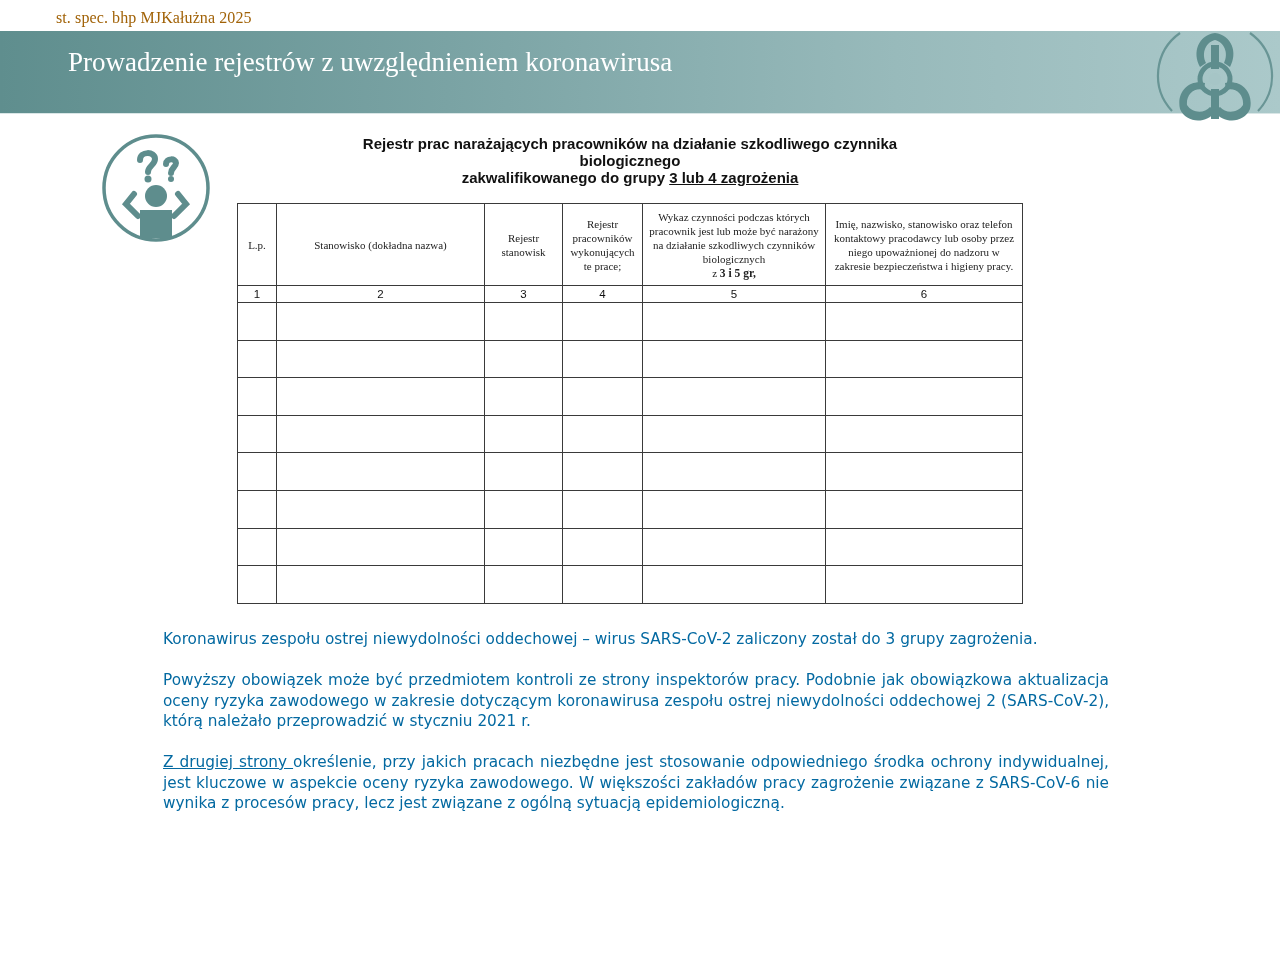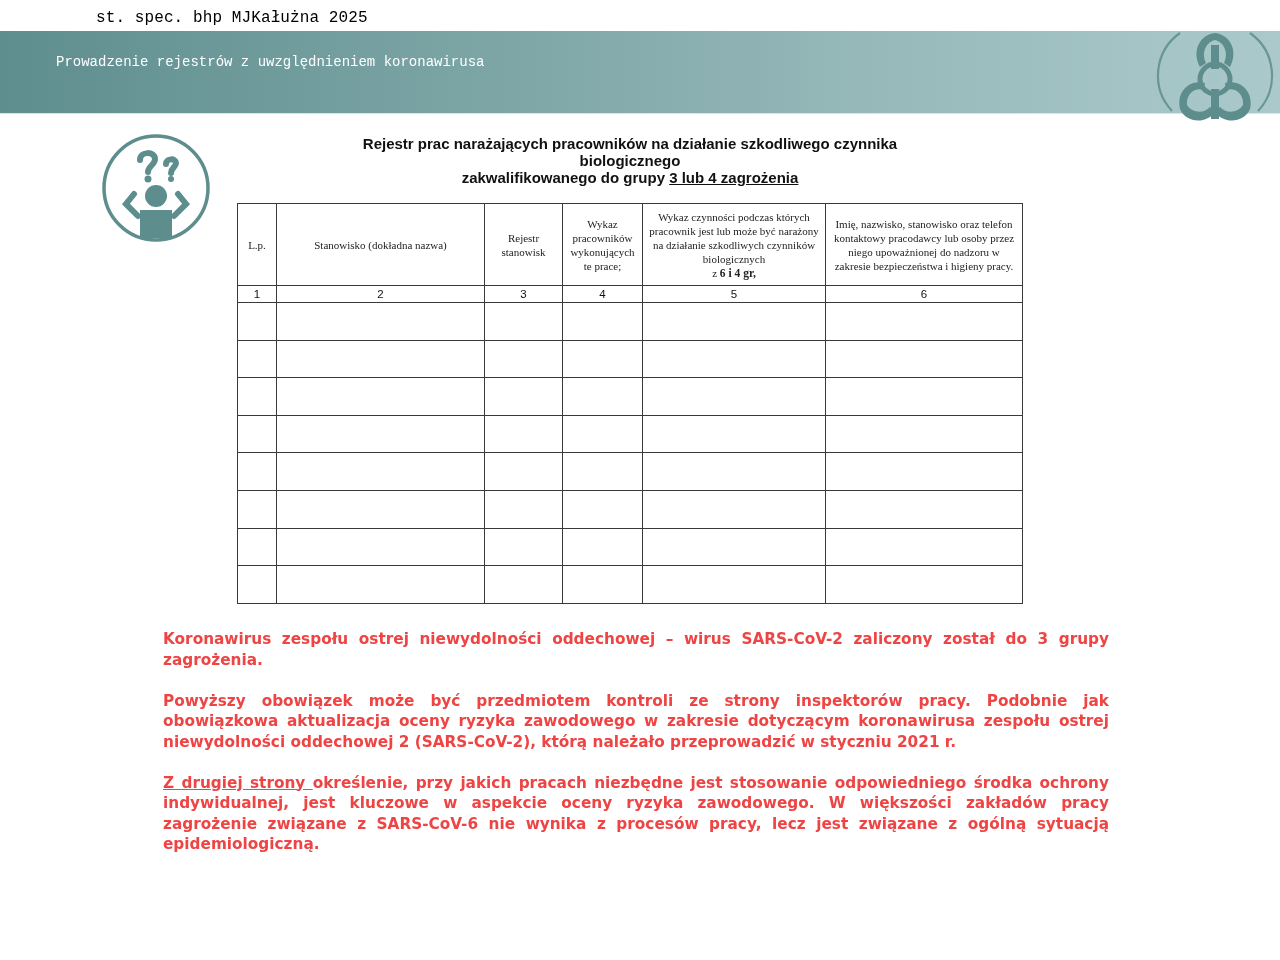--- a/index.html
+++ b/index.html
@@ -1,32 +1,32 @@
 <!DOCTYPE html>
 <html><head>
   <meta charset="utf-8">
   <style>
     * { box-sizing: border-box; margin: 0; padding: 0; }
     html, body { width: 1280px; height: 960px; background: #ffffff; overflow: hidden; }
     body { position: relative; font-family: "DejaVu Sans", "Liberation Sans", sans-serif; color: #1a1a1a; }
 
     .author {
       position: absolute; left: 56px; top: 9px;
-      font-size: 16px; color: #000000; letter-spacing: 0.1px;
-      font-family: Liberation Mono, monospace; font-weight: 300; margin-left: 40px;
+      font-size: 16px; color: #a16207; letter-spacing: 0.1px;
+      font-family: Liberation Serif, serif; font-weight: 300;
     }
     .header-band {
       position: absolute; left: 0; top: 31px; width: 1280px; height: 83px;
       background: linear-gradient(90deg, #5f8e8e 0%, #7aa3a4 35%, #98babb 70%, #abc9ca 100%);
       border-bottom: 1px solid #d9e6e6;
     }
     .header-title {
-      position: absolute; left: 56px; top: 18px;
-      color: #ffffff; font-size: 14px; line-height: 26px; font-weight: 300;
-      font-family: Liberation Mono, monospace;
+      position: absolute; left: 68px; top: 18px;
+      color: #ffffff; font-size: 27px; line-height: 26px; font-weight: 300;
+      font-family: Liberation Serif, serif;
     }
     .header-title div { white-space: nowrap; }
     .biohazard {
       position: absolute; left: 1150px; top: -4px; width: 130px; height: 96px;
     }
 
     .confused-icon {
       position: absolute; left: 100px; top: 132px; width: 112px; height: 112px;
     }
 
@@ -50,21 +50,21 @@
     }
     table.register th .b { font-weight: bold; font-size: 11.5px; }
     table.register tr.nums td {
       height: 17px; font-family: "Liberation Sans", sans-serif; font-size: 11.5px; line-height: 14px; color: #111;
     }
     table.register tr.row td { height: 37.6px; }
 
     .body-text {
       position: absolute; left: 163px; top: 629px; width: 946px;
       font-family: "DejaVu Sans", sans-serif; font-size: 15.3px; line-height: 20.5px;
-      color: #ef4444; text-align: justify; font-weight: bold;
+      color: #0369a1; text-align: justify;
     }
     .body-text p { margin-bottom: 20.5px; }
     .body-text .u { text-decoration: underline; }
   </style>
 </head>
 <body>
 
 <div class="author">st. spec. bhp MJKałużna 2025</div>
 
 <div class="header-band">
@@ -117,22 +117,22 @@
       <col style="width:78px">
       <col style="width:80px">
       <col style="width:183px">
       <col style="width:197px">
   </colgroup>
   <tbody>
       <tr>
     <th>L.p.</th>
     <th>Stanowisko (dokładna nazwa)</th>
     <th>Rejestr stanowisk</th>
-    <th>Wykaz pracowników wykonujących te prace;</th>
-    <th><span>Wykaz czynności podczas których pracownik jest lub może być narażony na działanie szkodliwych czynników biologicznych</span><br><span>z </span><span class="b">6 i 4 gr,</span></th>
+    <th>Rejestr pracowników wykonujących te prace;</th>
+    <th><span>Wykaz czynności podczas których pracownik jest lub może być narażony na działanie szkodliwych czynników biologicznych</span><br><span>z </span><span class="b">3 i 5 gr,</span></th>
     <th>Imię, nazwisko, stanowisko oraz telefon kontaktowy pracodawcy lub osoby przez niego upoważnionej do nadzoru w zakresie bezpieczeństwa i higieny pracy.</th>
   </tr>
   <tr class="nums">
     <td>1</td>
     <td>2</td>
     <td>3</td>
     <td>4</td>
     <td>5</td>
     <td>6</td>
   </tr>

